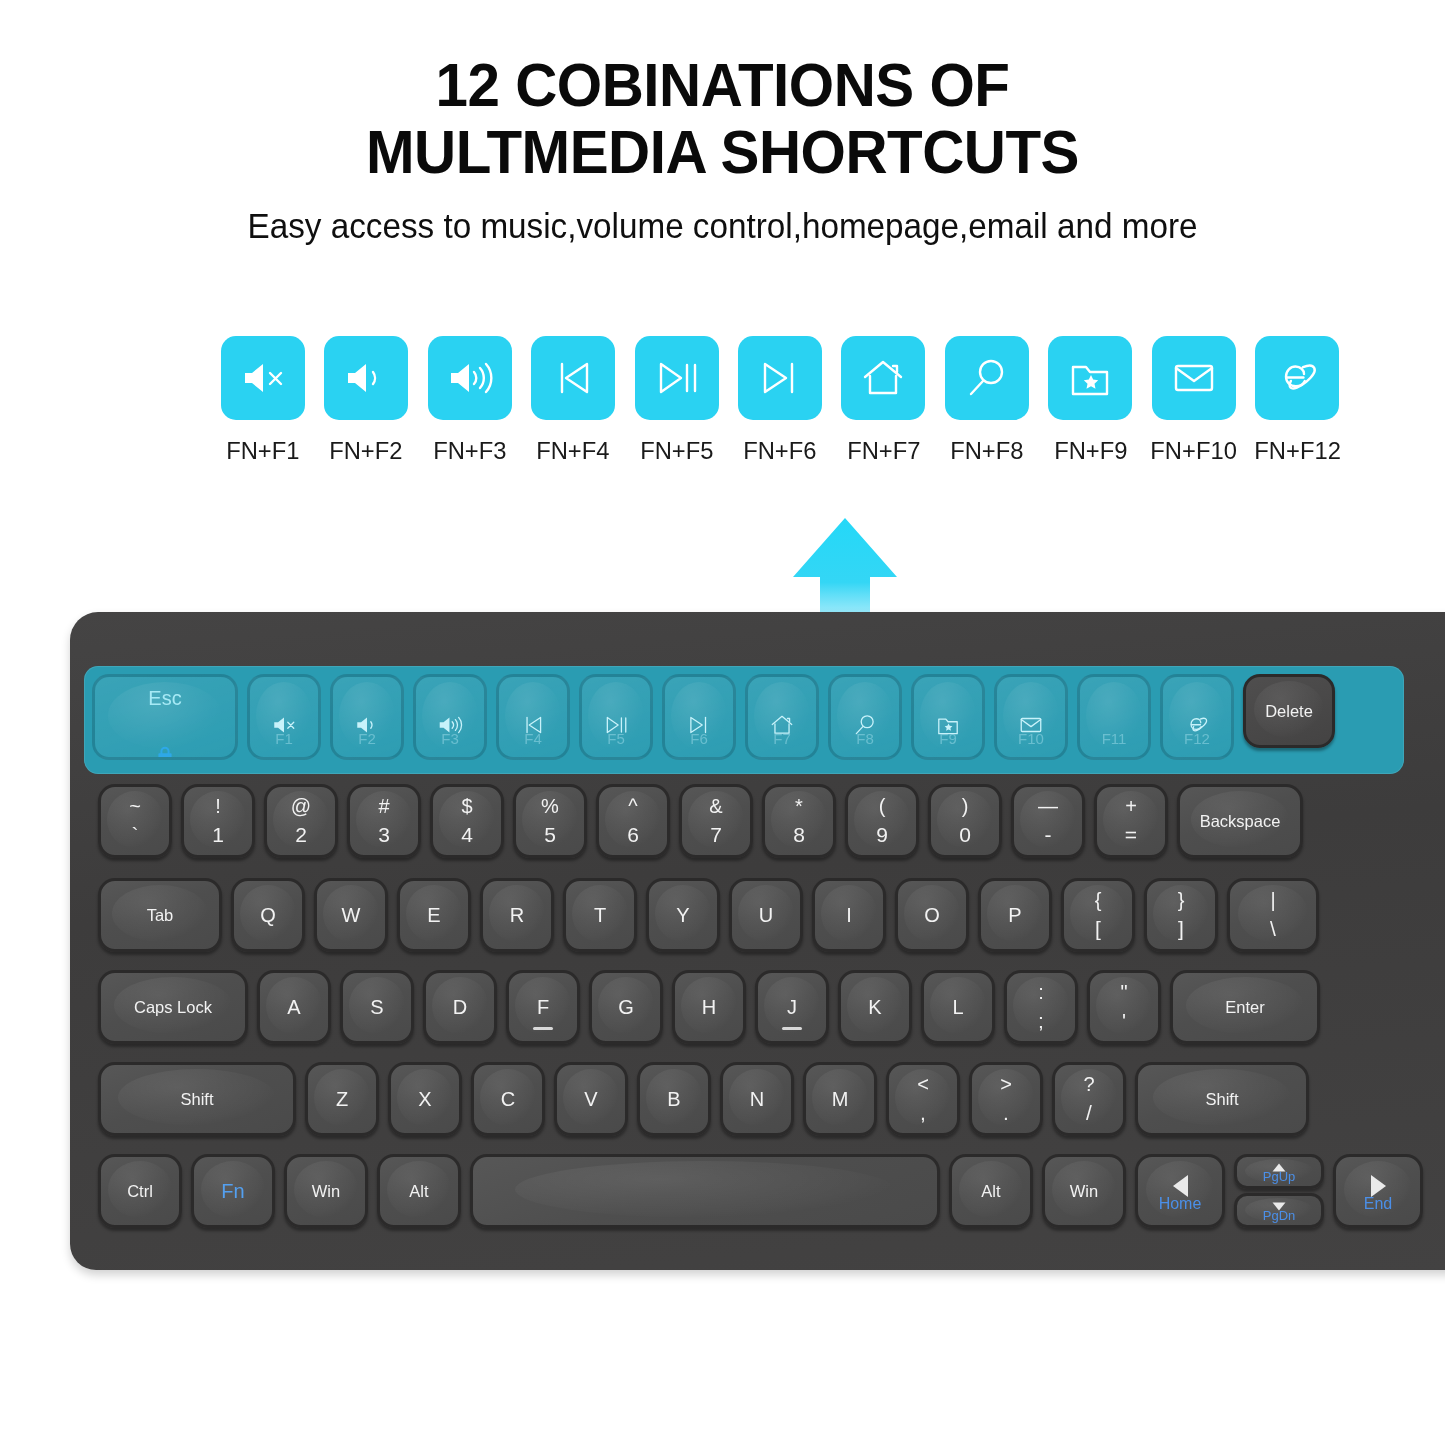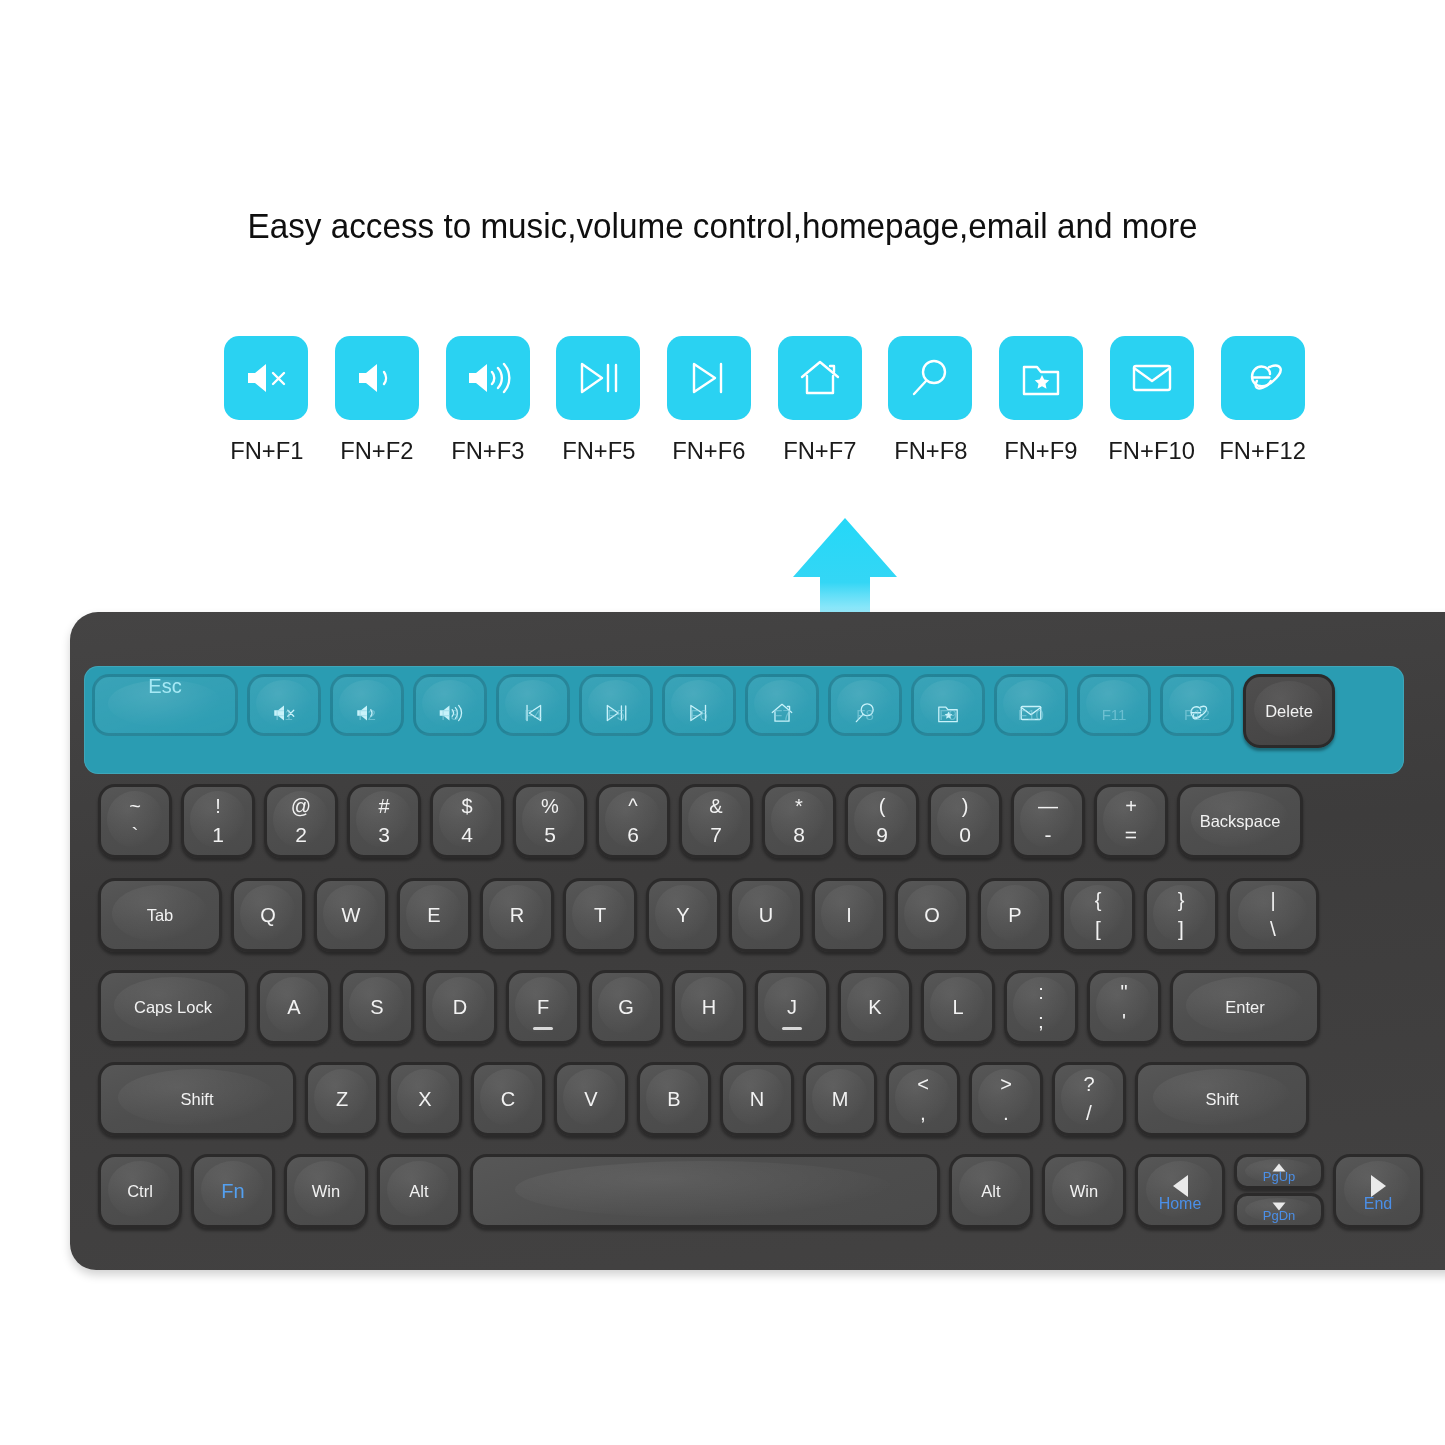--- a/index.html
+++ b/index.html
@@ -140,21 +140,21 @@
     border-radius: 2px;
     z-index: 3;
   }
 
   
   .key.fnkey {
     background: linear-gradient(160deg, rgba(255,255,255,0.075), rgba(255,255,255,0.015));
     border: 3px solid rgba(10,70,85,0.30);
     box-shadow: none;
     color: #b9ecf5;
-    height: 62px;
+    height: 86px;
     gap: 24px;
   }
   .key.fnkey::before {
     background: radial-gradient(ellipse at 40% 30%, rgba(255,255,255,0.10), rgba(255,255,255,0.01) 62%, rgba(0,0,0,0) 74%);
   }
   .key.fnkey .fnum {
     position: absolute; bottom: 10px; left: 0; right: 0;
     text-align: center;
     font-size: 15px;
     color: rgba(150,215,230,0.55);
@@ -196,20 +196,24 @@
   .tri-down  { width:0;height:0;border-left:9px solid transparent;border-right:9px solid transparent;border-top:11px solid #eaeaea; }
   .tri-left  { width:0;height:0;border-top:11px solid transparent;border-bottom:11px solid transparent;border-right:15px solid #eaeaea; }
   .tri-right { width:0;height:0;border-top:11px solid transparent;border-bottom:11px solid transparent;border-left:15px solid #eaeaea; }
   .arrow-glyph { position: relative; z-index: 2; margin-bottom: 10px; }
 </style>
 </head>
 <body>
 
 <div id="stage">
 
+  <div class="headline">
+    <div class="line">12 COBINATIONS OF</div>
+    <div class="line">MULTMEDIA SHORTCUTS</div>
+  </div>
   <div class="subtitle">Easy access to music,volume control,homepage,email and more</div>
 
   <div class="icon-strip" id="icon-strip">
       <div class="icon-cell">
         <div class="icon-tile">
           <svg width="48" height="48" viewBox="0 0 48 48">
             <path fill="#ffffff" d="M6 19h7l11-9v28l-11-9H6z"></path>
             <path stroke="#ffffff" fill="none" stroke-width="2.4" stroke-linejoin="round" stroke-linecap="round" d="M31 19l11 11M42 19L31 30"></path>
           </svg>
         </div>
@@ -225,20 +229,29 @@
         <div class="icon-label">FN+F2</div>
       </div>
       <div class="icon-cell">
         <div class="icon-tile">
           <svg width="48" height="48" viewBox="0 0 48 48">
             <path fill="#ffffff" d="M5 19h7l11-9v28l-11-9H5z"></path>
             <path stroke="#ffffff" fill="none" stroke-width="2.4" stroke-linejoin="round" stroke-linecap="round" d="M28 18a9 9 0 0 1 0 12M34 14a15 15 0 0 1 0 20M40 10a21 21 0 0 1 0 28"></path>
           </svg>
         </div>
         <div class="icon-label">FN+F3</div>
+      </div>
+      <div class="icon-cell">
+        <div class="icon-tile">
+          <svg width="48" height="48" viewBox="0 0 48 48">
+            <path stroke="#ffffff" fill="none" stroke-width="2.4" stroke-linejoin="round" stroke-linecap="round" d="M13 10v28"></path>
+            <path stroke="#ffffff" fill="none" stroke-width="2.4" stroke-linejoin="round" stroke-linecap="round" d="M38 10L17 24l21 14z"></path>
+          </svg>
+        </div>
+        <div class="icon-label">FN+F4</div>
       </div>
       <div class="icon-cell">
         <div class="icon-tile">
           <svg width="48" height="48" viewBox="0 0 48 48">
             <path stroke="#ffffff" fill="none" stroke-width="2.4" stroke-linejoin="round" stroke-linecap="round" d="M8 10l20 14L8 38z"></path>
             <path stroke="#ffffff" fill="none" stroke-width="2.4" stroke-linejoin="round" stroke-linecap="round" d="M34 11v26M42 11v26"></path>
           </svg>
         </div>
         <div class="icon-label">FN+F5</div>
       </div>

